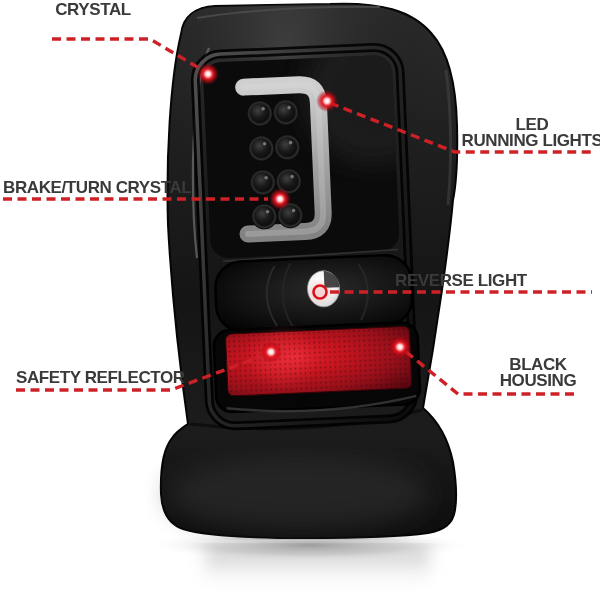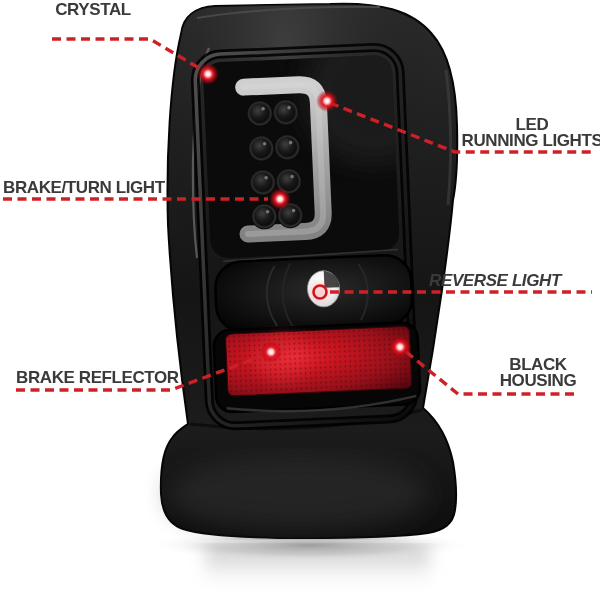--- a/index.html
+++ b/index.html
@@ -4,21 +4,21 @@
 <style>
   html,body{margin:0;padding:0;}
   body{width:600px;height:600px;position:relative;overflow:hidden;
        background:#ffffff;font-family:"Liberation Sans",sans-serif;}
   #stage{position:absolute;inset:0;width:600px;height:456px;}
   svg#art{position:absolute;left:0;top:0;}
   .callout{position:absolute;color:#3a3a3a;font-weight:700;font-size:17px;
            letter-spacing:-0.4px;line-height:16px;white-space:nowrap;}
   .callout .line{display:block;}
   .center{text-align:center;}
-  .right{text-align:center;font-style:italic;}
+  .right{text-align:left;}
   #co-crystal{left:8px;top:2px;width:170px;}
   #co-led{left:447px;top:117px;width:170px;}
   #co-brake{left:3px;top:180px;}
   #co-reverse{left:395px;top:273px;width:200px;}
   #co-reflector{left:16px;top:370px;}
   #co-housing{left:453px;top:357px;width:170px;}
 </style>
 </head>
 <body>
 
@@ -226,26 +226,26 @@
 </svg>
 
 <div class="callout center" id="co-crystal">
   <span class="line">CRYSTAL</span>
 </div>
 <div class="callout center" id="co-led">
   <span class="line">LED</span>
   <span class="line">RUNNING LIGHTS</span>
 </div>
 <div class="callout" id="co-brake">
-  <span class="line">BRAKE/TURN LIGHT</span>
+  <span class="line">BRAKE/TURN CRYSTAL</span>
 </div>
 <div class="callout right" id="co-reverse">
   <span class="line">REVERSE LIGHT</span>
 </div>
 <div class="callout" id="co-reflector">
-  <span class="line">BRAKE REFLECTOR</span>
+  <span class="line">SAFETY REFLECTOR</span>
 </div>
 <div class="callout center" id="co-housing">
   <span class="line">BLACK</span>
   <span class="line">HOUSING</span>
 </div>
 
 </div>
 
 </body></html>

